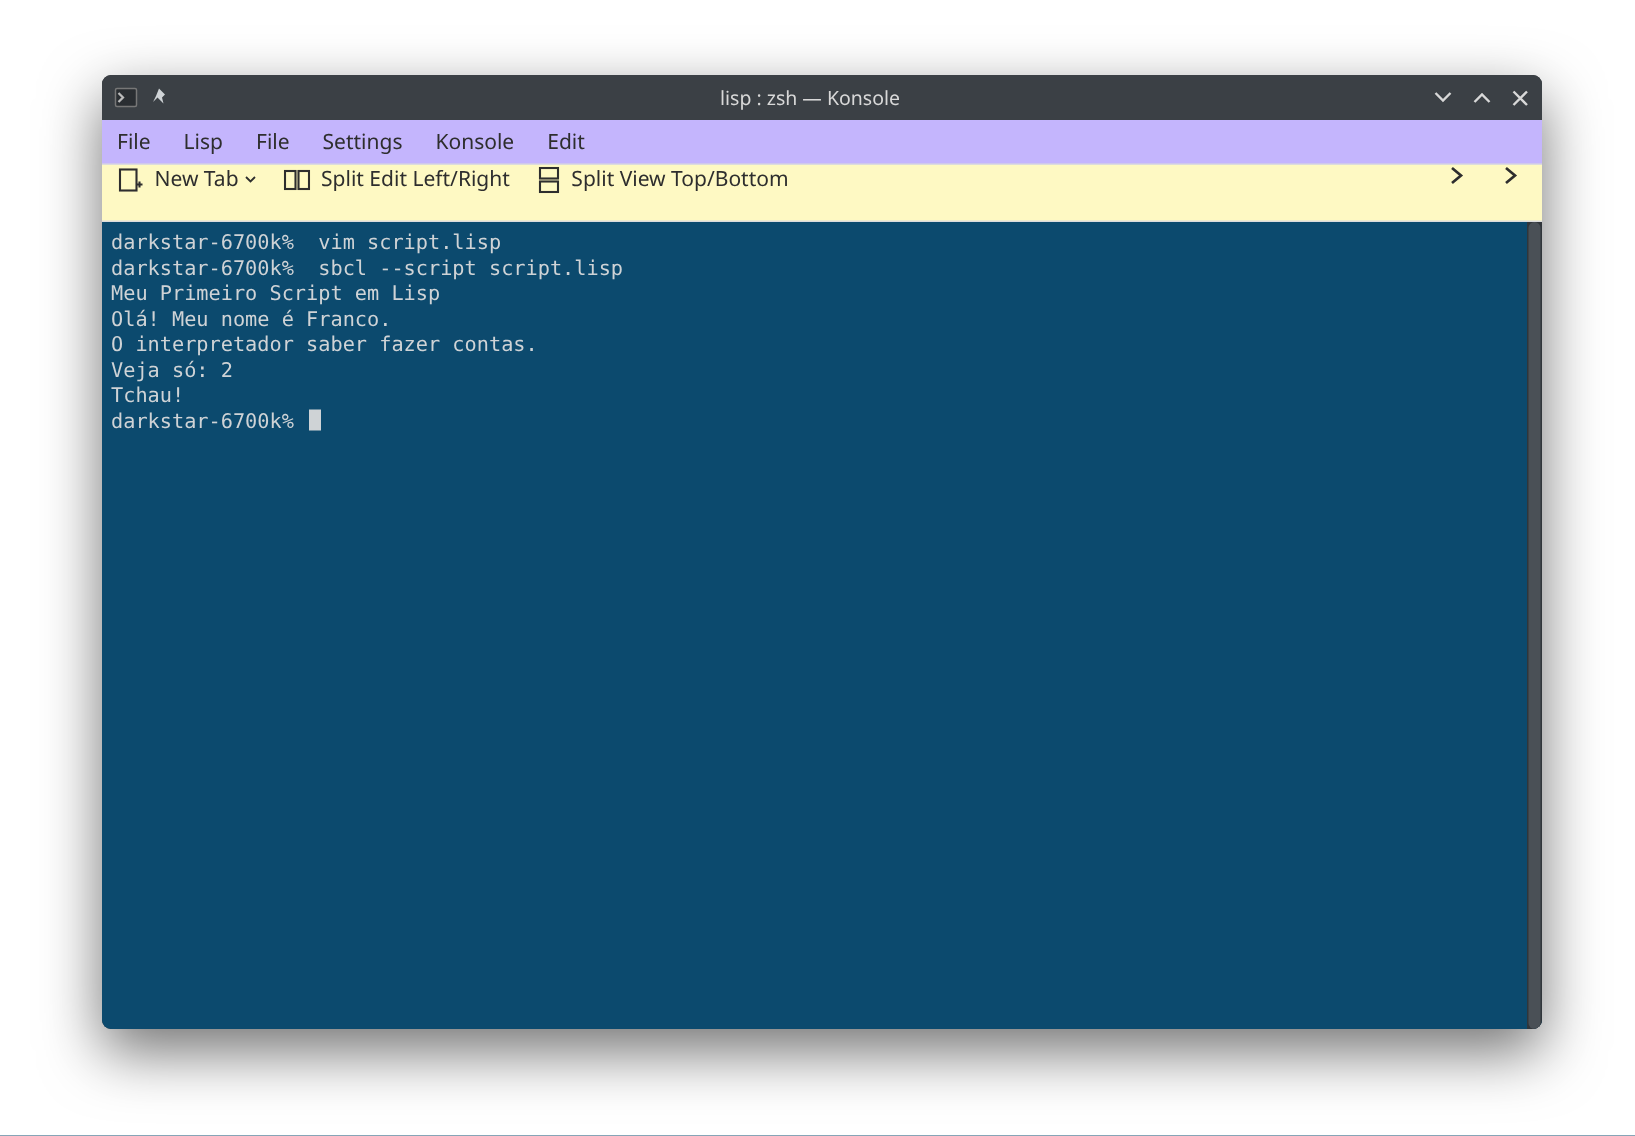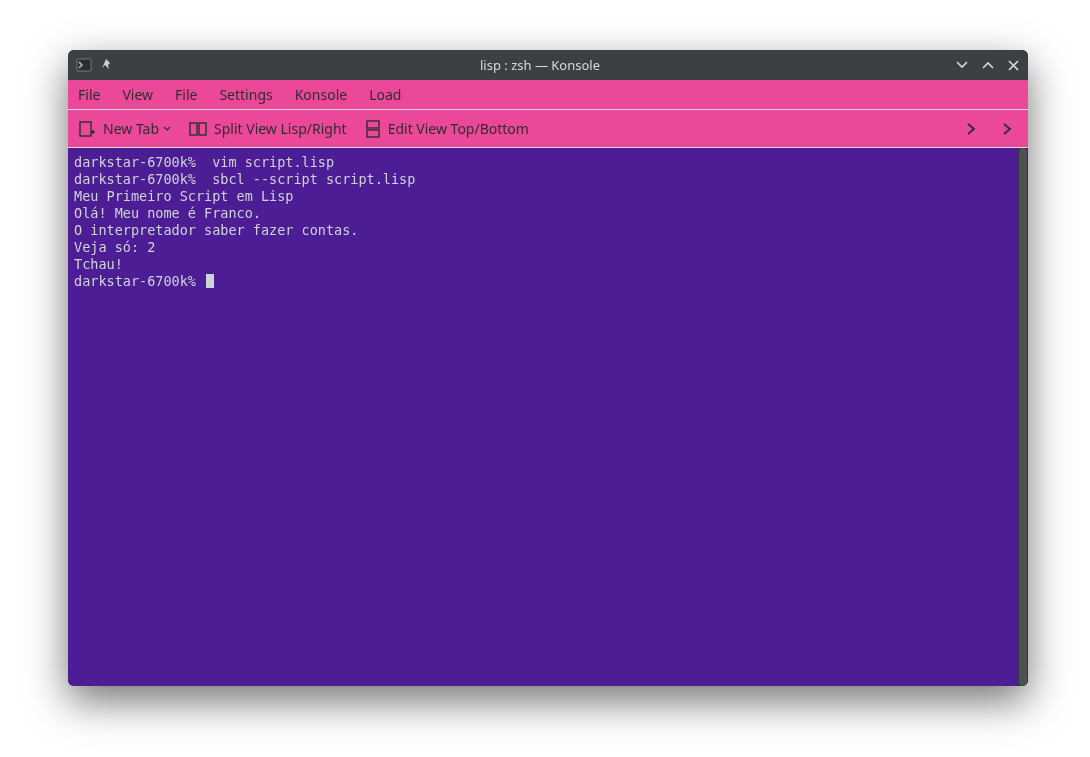--- a/index.html
+++ b/index.html
@@ -47,50 +47,50 @@
     margin-left: auto;
     display: flex;
     align-items: center;
     gap: 12px;
   }
   .icon { display: inline-flex; align-items: center; justify-content: center; }
   .icon svg { display: block; }
 
   .menubar {
     height: 30px;
-    background: #ec4899;
+    background: #c4b5fd;
     border-bottom: 1px solid #dcdcdc;
     display: flex;
     align-items: center;
     padding: 0 10px;
     gap: 22px;
     color: #2e2e2e;
     font-size: 14px;
   }
   .menubar span { cursor: default; }
 
   .toolbar {
     height: 38px;
-    background: #ec4899;
+    background: #fef9c3;
     border-bottom: 1px solid #dcdcdc;
     display: flex;
-    align-items: center;
+    align-items: flex-start;
     padding: 0 10px;
     gap: 18px;
     color: #2e2e2e;
     font-size: 14px;
   }
   .toolbar .btn { display: flex; align-items: center; gap: 7px; cursor: default; }
   .toolbar .spacer { flex: 1; }
   .toolbar .nav { display: flex; align-items: center; gap: 22px; margin-right: 4px; }
 
   .terminal-wrap {
     flex: 1;
     display: flex;
-    background: #4c1d95;
+    background: #0c4a6e;
     min-height: 0;
     justify-content: space-between;
   }
   .terminal {
     flex: 1;
     padding: 6px 6px 6px 6px;
     font-family: "DejaVu Sans Mono", "Liberation Mono", Consolas, monospace;
     font-size: 13.5px;
     line-height: 17px;
     color: #cfd3d6;
@@ -156,25 +156,25 @@
       <span class="icon">
         <svg width="13" height="13" viewBox="0 0 13 13">
             <path d="M2 2 L11 11 M11 2 L2 11" stroke="#d8d8d8" stroke-width="1.6"></path>
           </svg>
       </span>
     </div>
   </div>
 
   <div class="menubar">
     <span>File</span>
-    <span>View</span>
+    <span>Lisp</span>
     <span>File</span>
     <span>Settings</span>
     <span>Konsole</span>
-    <span>Load</span>
+    <span>Edit</span>
   </div>
 
   <div class="toolbar">
     <div class="btn">
       <span class="icon">
         <svg width="18" height="18" viewBox="0 0 18 18">
             <rect x="2" y="2" width="11" height="14" fill="none" stroke="#2e2e2e" stroke-width="1.4"></rect>
             <path d="M13 12 H17 M15 10 V14" stroke="#2e2e2e" stroke-width="1.4"></path>
           </svg>
       </span>
@@ -185,30 +185,30 @@
           </svg>
       </span>
     </div>
     <div class="btn">
       <span class="icon">
         <svg width="18" height="16" viewBox="0 0 18 16">
             <rect x="1" y="2" width="7" height="12" fill="none" stroke="#2e2e2e" stroke-width="1.4"></rect>
             <rect x="10" y="2" width="7" height="12" fill="none" stroke="#2e2e2e" stroke-width="1.4"></rect>
           </svg>
       </span>
-      <span>Split View Lisp/Right</span>
+      <span>Split Edit Left/Right</span>
     </div>
     <div class="btn">
       <span class="icon">
         <svg width="16" height="18" viewBox="0 0 16 18">
             <rect x="2" y="1" width="12" height="7" fill="none" stroke="#2e2e2e" stroke-width="1.4"></rect>
             <rect x="2" y="10" width="12" height="7" fill="none" stroke="#2e2e2e" stroke-width="1.4"></rect>
           </svg>
       </span>
-      <span>Edit View Top/Bottom</span>
+      <span>Split View Top/Bottom</span>
     </div>
     <div class="spacer"></div>
     <div class="nav">
       <span class="icon">
         <svg width="14" height="14" viewBox="0 0 14 14">
             <path d="M4 2 L10 7 L4 12" stroke="#2e2e2e" stroke-width="1.8" fill="none"></path>
           </svg>
       </span>
       <span class="icon">
         <svg width="14" height="14" viewBox="0 0 14 14">

